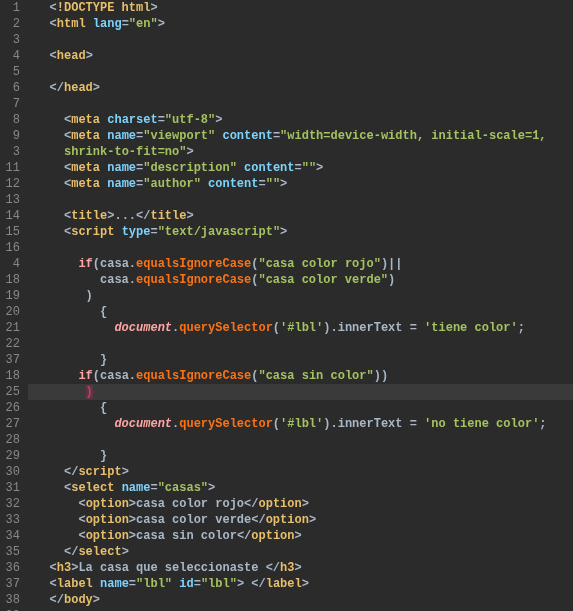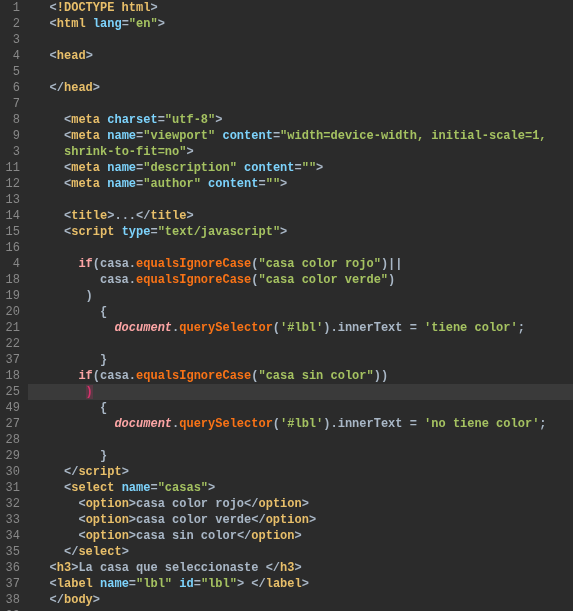--- a/index.html
+++ b/index.html
@@ -64,21 +64,21 @@
       <div class="ln">16</div>
       <div class="ln">4</div>
       <div class="ln">18</div>
       <div class="ln">19</div>
       <div class="ln">20</div>
       <div class="ln">21</div>
       <div class="ln">22</div>
       <div class="ln">37</div>
       <div class="ln">18</div>
       <div class="ln">25</div>
-      <div class="ln">49</div>
+      <div class="ln">26</div>
       <div class="ln">27</div>
       <div class="ln">28</div>
       <div class="ln">29</div>
       <div class="ln">30</div>
       <div class="ln">31</div>
       <div class="ln">32</div>
       <div class="ln">33</div>
       <div class="ln">34</div>
       <div class="ln">35</div>
       <div class="ln">36</div>

